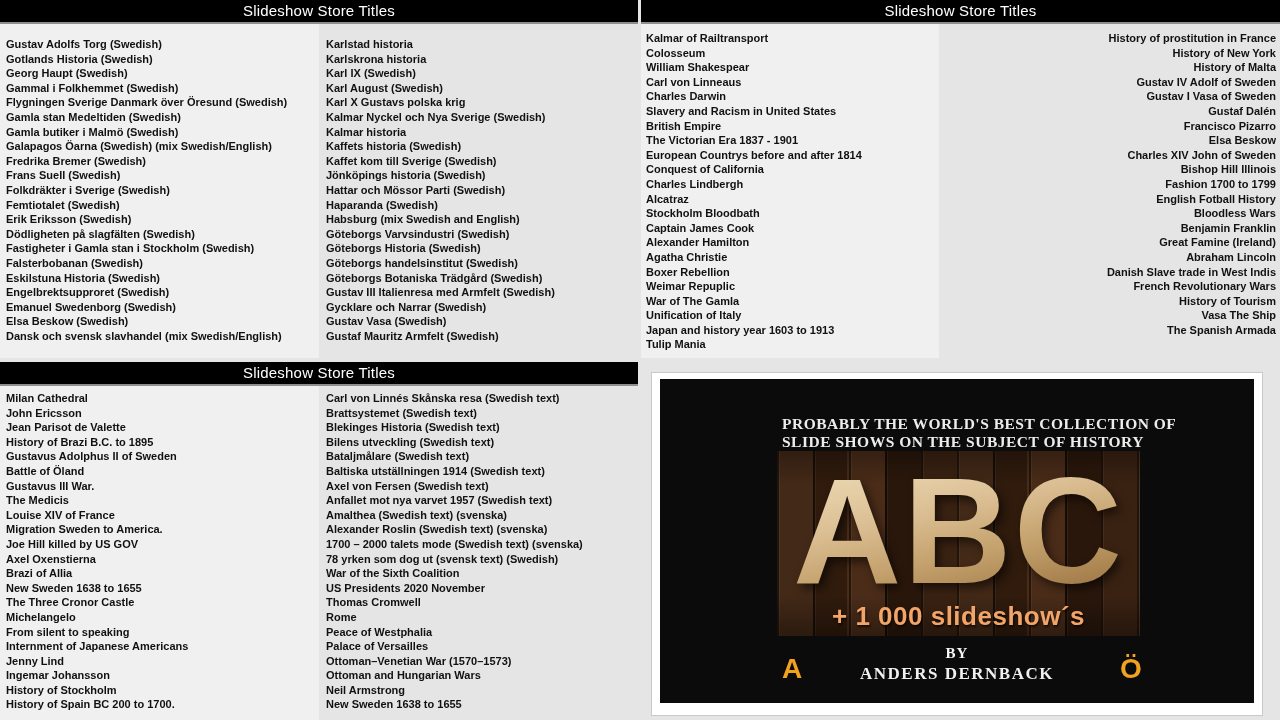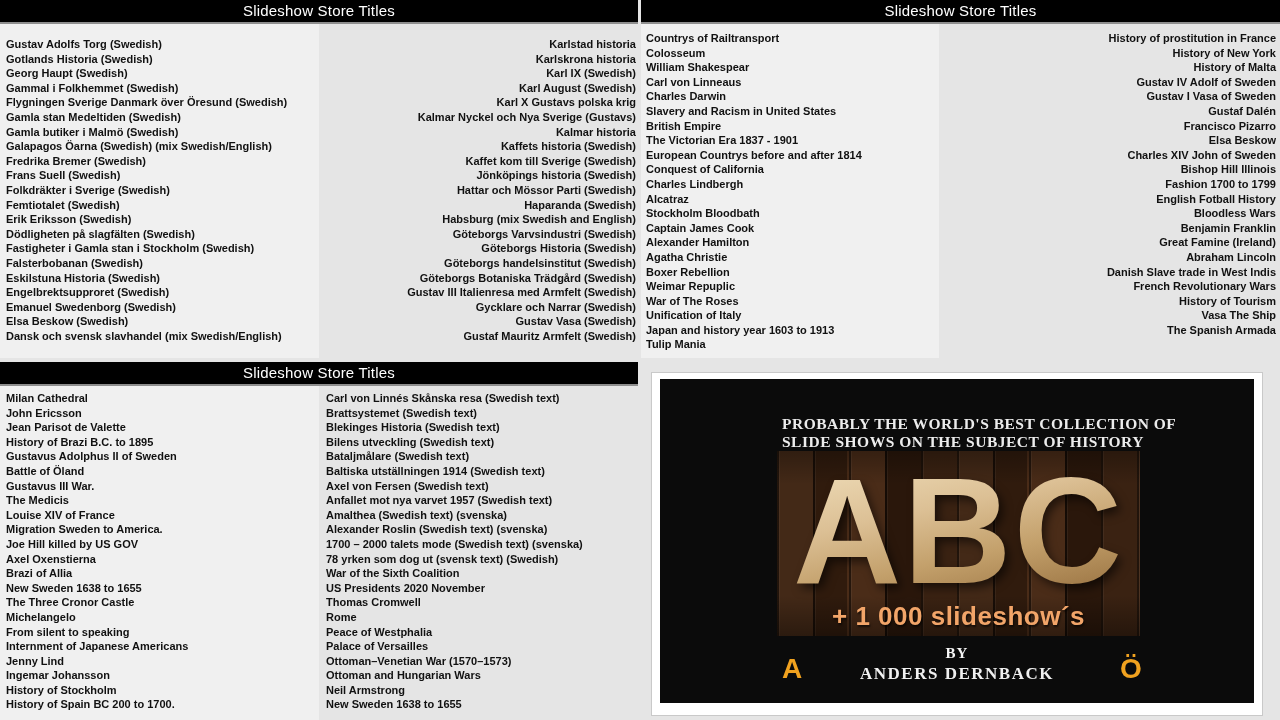--- a/index.html
+++ b/index.html
@@ -16,21 +16,21 @@
   
   .colbg{position:absolute;background:#f0f0f0;}
   .bg-tl{left:0;top:24px;width:319px;height:334px;}
   .bg-tr{left:641px;top:24px;width:298px;height:334px;}
   .bg-bl{left:0;top:386px;width:319px;height:334px;}
 
   
   .list{position:absolute;width:310px;font-weight:bold;font-size:11px;line-height:14.6px;color:#111;}
   .list .li{white-space:nowrap;}
   .list-tl1{left:6px;top:37px;}
-  .list-tl2{left:326px;top:37px;text-align:right;}
+  .list-tl2{left:326px;top:37px;}
   .list-tr1{left:646px;top:31px;}
   .list-tr2{left:966px;top:31px;text-align:right;}
   .list-bl1{left:6px;top:391px;}
   .list-bl2{left:326px;top:391px;}
 
   
   .poster-frame{position:absolute;left:651px;top:372px;width:610px;height:342px;
                 background:#fff;border:1px solid #c9c9c9;}
   .poster{position:absolute;left:8px;top:6px;width:594px;height:324px;background:#0b0b0b;}
 
@@ -114,57 +114,57 @@
       <div class="li">Emanuel Swedenborg (Swedish)</div>
       <div class="li">Elsa Beskow (Swedish)</div>
       <div class="li">Dansk och svensk slavhandel (mix Swedish/English)</div>
     </div>
   <div class="list list-tl2">
       <div class="li">Karlstad historia</div>
       <div class="li">Karlskrona historia</div>
       <div class="li">Karl IX (Swedish)</div>
       <div class="li">Karl August (Swedish)</div>
       <div class="li">Karl X Gustavs polska krig</div>
-      <div class="li">Kalmar Nyckel och Nya Sverige (Gustavs)</div>
+      <div class="li">Kalmar Nyckel och Nya Sverige (Swedish)</div>
       <div class="li">Kalmar historia</div>
       <div class="li">Kaffets historia (Swedish)</div>
       <div class="li">Kaffet kom till Sverige (Swedish)</div>
       <div class="li">Jönköpings historia (Swedish)</div>
       <div class="li">Hattar och Mössor Parti (Swedish)</div>
       <div class="li">Haparanda (Swedish)</div>
       <div class="li">Habsburg (mix Swedish and English)</div>
       <div class="li">Göteborgs Varvsindustri (Swedish)</div>
       <div class="li">Göteborgs Historia (Swedish)</div>
       <div class="li">Göteborgs handelsinstitut (Swedish)</div>
       <div class="li">Göteborgs Botaniska Trädgård (Swedish)</div>
       <div class="li">Gustav III Italienresa med Armfelt (Swedish)</div>
       <div class="li">Gycklare och Narrar (Swedish)</div>
       <div class="li">Gustav Vasa (Swedish)</div>
       <div class="li">Gustaf Mauritz Armfelt (Swedish)</div>
     </div>
   <div class="list list-tr1">
-      <div class="li">Countrys of Railtransport</div>
+      <div class="li">Kalmar of Railtransport</div>
       <div class="li">Colosseum</div>
       <div class="li">William Shakespear</div>
       <div class="li">Carl von Linneaus</div>
       <div class="li">Charles Darwin</div>
       <div class="li">Slavery and Racism in United States</div>
       <div class="li">British Empire</div>
       <div class="li">The Victorian Era 1837 - 1901</div>
       <div class="li">European Countrys before and after 1814</div>
       <div class="li">Conquest of California</div>
       <div class="li">Charles Lindbergh</div>
       <div class="li">Alcatraz</div>
       <div class="li">Stockholm Bloodbath</div>
       <div class="li">Captain James Cook</div>
       <div class="li">Alexander Hamilton</div>
       <div class="li">Agatha Christie</div>
       <div class="li">Boxer Rebellion</div>
       <div class="li">Weimar Repuplic</div>
-      <div class="li">War of The Roses</div>
+      <div class="li">War of The Gamla</div>
       <div class="li">Unification of Italy</div>
       <div class="li">Japan and history year 1603 to 1913</div>
       <div class="li">Tulip Mania</div>
     </div>
   <div class="list list-tr2">
       <div class="li">History of prostitution in France</div>
       <div class="li">History of New York</div>
       <div class="li">History of Malta</div>
       <div class="li">Gustav IV Adolf of Sweden</div>
       <div class="li">Gustav I Vasa of Sweden</div>

